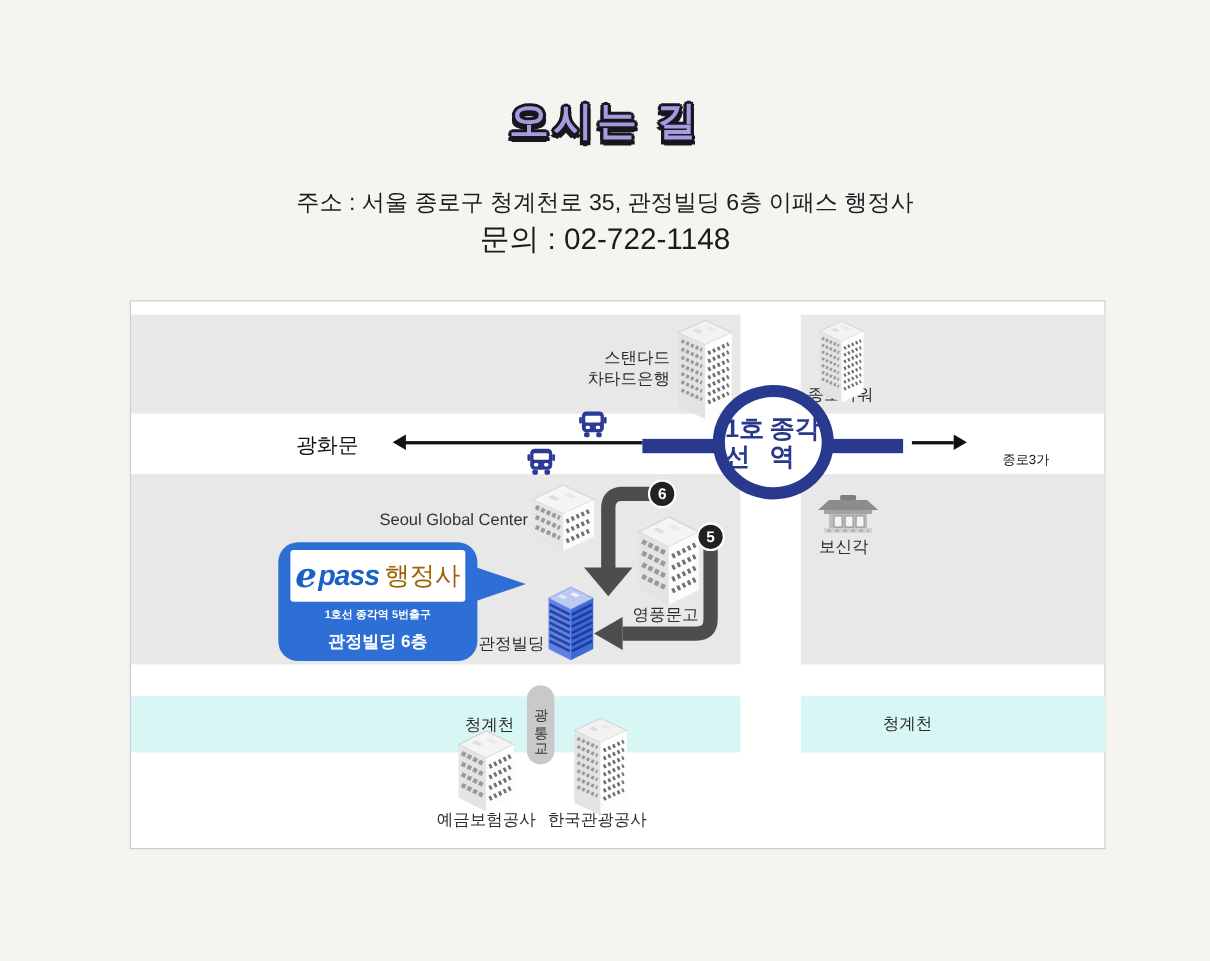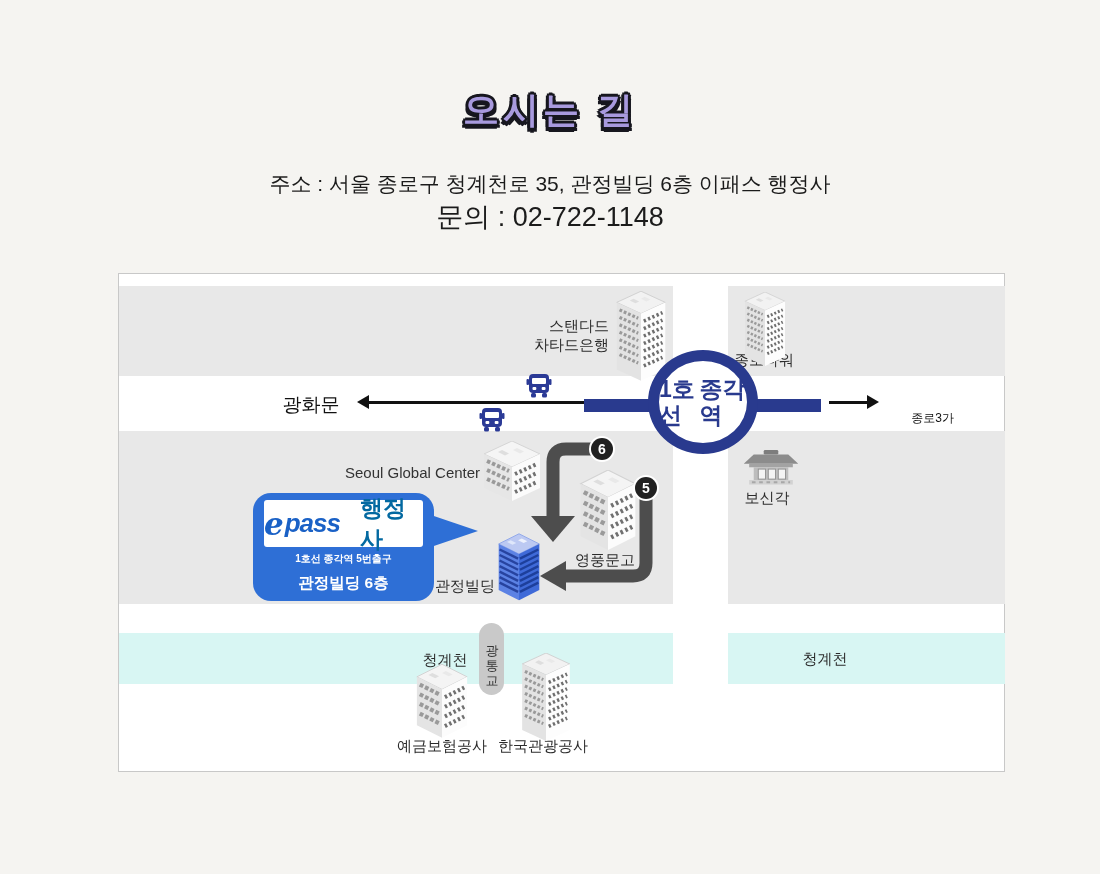--- a/index.html
+++ b/index.html
@@ -47,21 +47,21 @@
 
   
   .callout{position:absolute;left:134px;top:219px;width:181px;height:108px;background:#2e6fd6;
     border-radius:18px;z-index:5;}
   .callout .pointer{position:absolute;left:175px;top:21px;width:0;height:0;
     border-top:17px solid transparent;border-bottom:17px solid transparent;border-left:50px solid #2e6fd6;}
   .callout .logobox{position:absolute;left:11px;top:7px;width:159px;height:47px;background:#fff;border-radius:3px;
     display:flex;align-items:center;justify-content:center;}
   .logo-e{font-family:"DejaVu Serif",serif;font-style:italic;font-weight:700;font-size:31px;color:#1a61c6;margin-right:1px;}
   .logo-pass{font-style:italic;font-weight:800;font-size:26px;color:#1a61c6;letter-spacing:-1px;}
-  .logo-suffix{font-weight:700;font-size:23px;color:#0369a1;margin-left:20px;}
+  .logo-suffix{font-weight:400;font-size:23px;color:#a16207;margin-left:5px;}
   .callout .l1{position:absolute;left:0;top:59px;width:181px;text-align:center;color:#fff;font-size:10px;font-weight:700;}
   .callout .l2{position:absolute;left:0;top:80px;width:181px;text-align:center;color:#fff;font-size:15.5px;font-weight:700;}
 
   
   .bridge{position:absolute;left:360px;top:349px;width:25px;height:72px;background:#c9c9c9;border-radius:13px;
     display:flex;align-items:center;justify-content:center;z-index:2;
     writing-mode:vertical-rl;text-orientation:upright;font-size:13px;color:#333;letter-spacing:3px;font-weight:500;}
 
   .bldg{position:absolute;z-index:2;}
   .arrsvg{position:absolute;left:0;top:0;width:887px;height:499px;z-index:3;pointer-events:none;}
@@ -200,21 +200,21 @@
   <div class="bridge">광통교</div>
 
   <div class="navyline"></div>
   <div class="station">
     <span>1호선</span>
     <span>종각역</span>
   </div>
 
   <div class="tri-l" style="left:238px;top:121px;"></div>
   <div class="hline" style="left:249px;top:127px;width:216px;"></div>
-  <div class="dirlbl r" style="left:150px;top:118px;width:84px;text-align:center;">광화문</div>
+  <div class="dirlbl r" style="left:150px;top:118px;width:84px;text-align:left;">광화문</div>
 
   <div class="hline" style="left:710px;top:127px;width:38px;"></div>
   <div class="tri-r" style="left:748px;top:121px;"></div>
   <div class="dirlbl" style="left:745px;top:136px;width:90px;text-align:right;font-size:12px;">종로3가</div>
 
   <svg class="bldg" style="left:406px;top:97px;z-index:2" width="28" height="28" viewBox="0 0 28 28">
         <use href="#sym-bus"></use>
       </svg>
   <svg class="bldg" style="left:359px;top:131px;z-index:2" width="28" height="28" viewBox="0 0 28 28">
         <use href="#sym-bus"></use>

